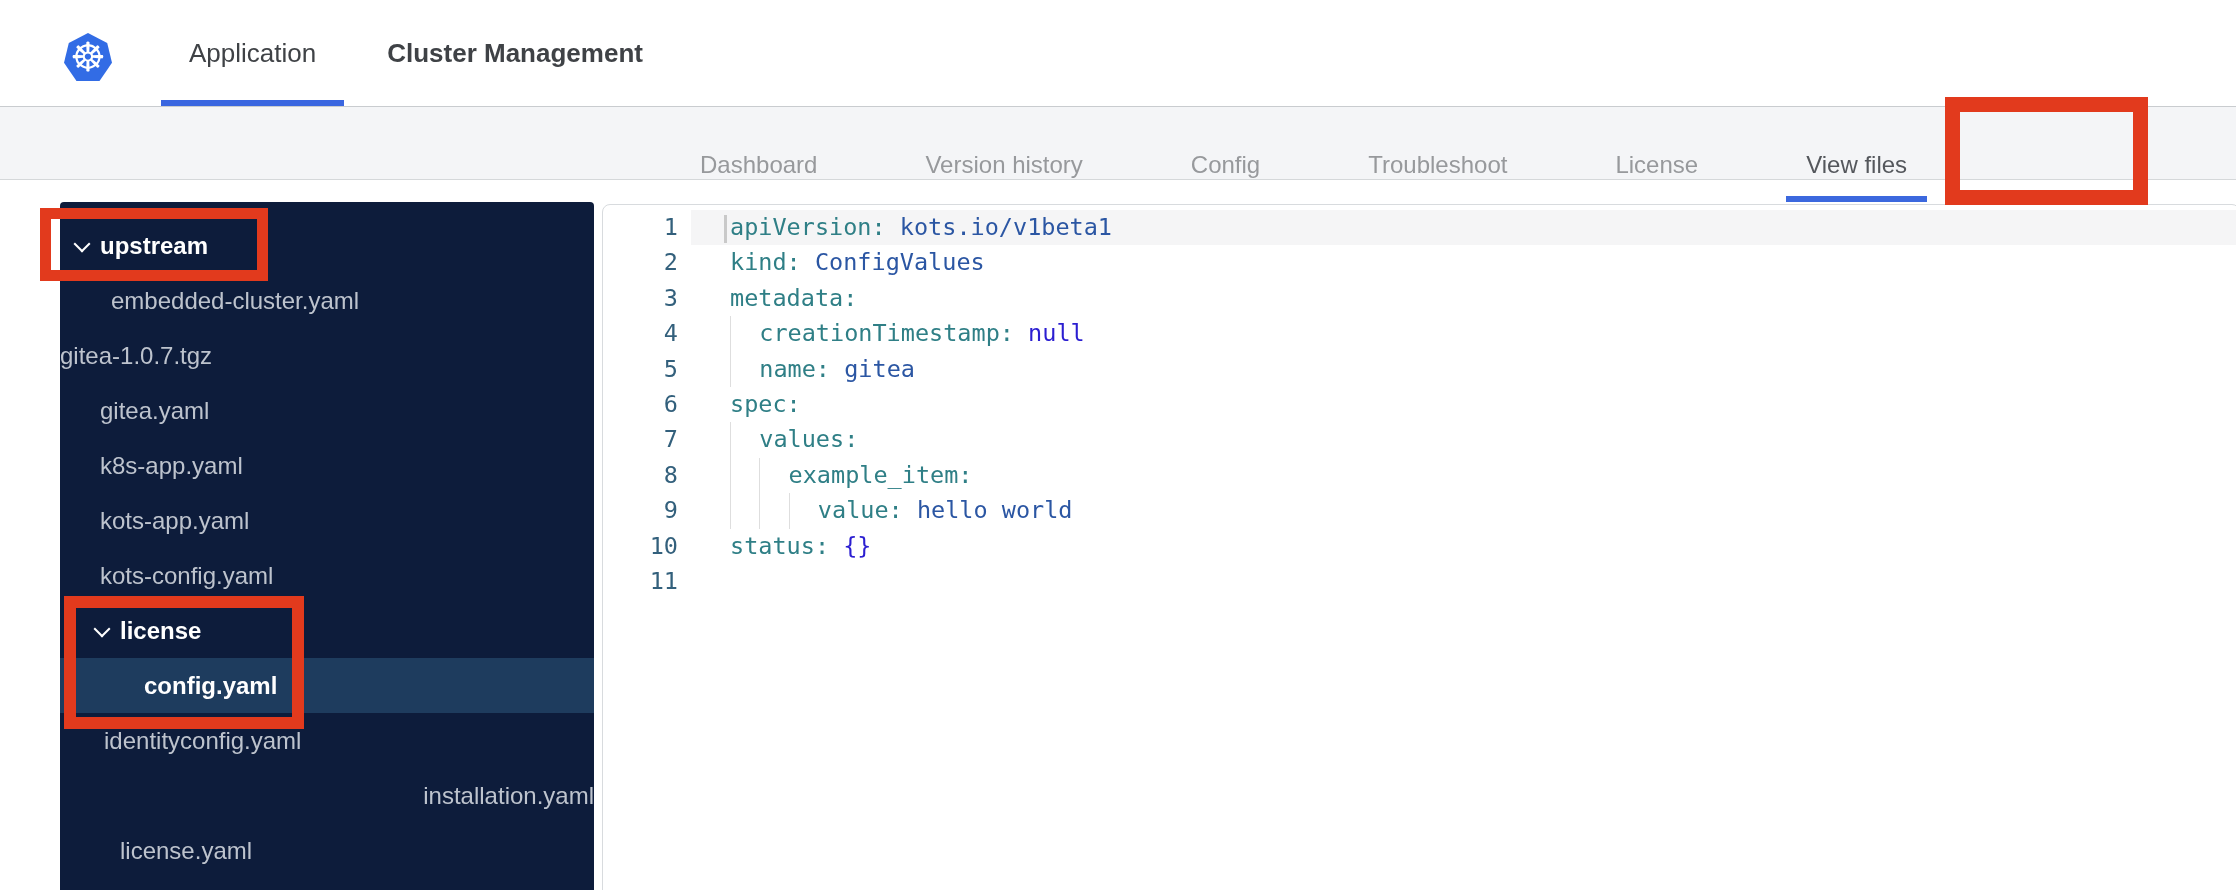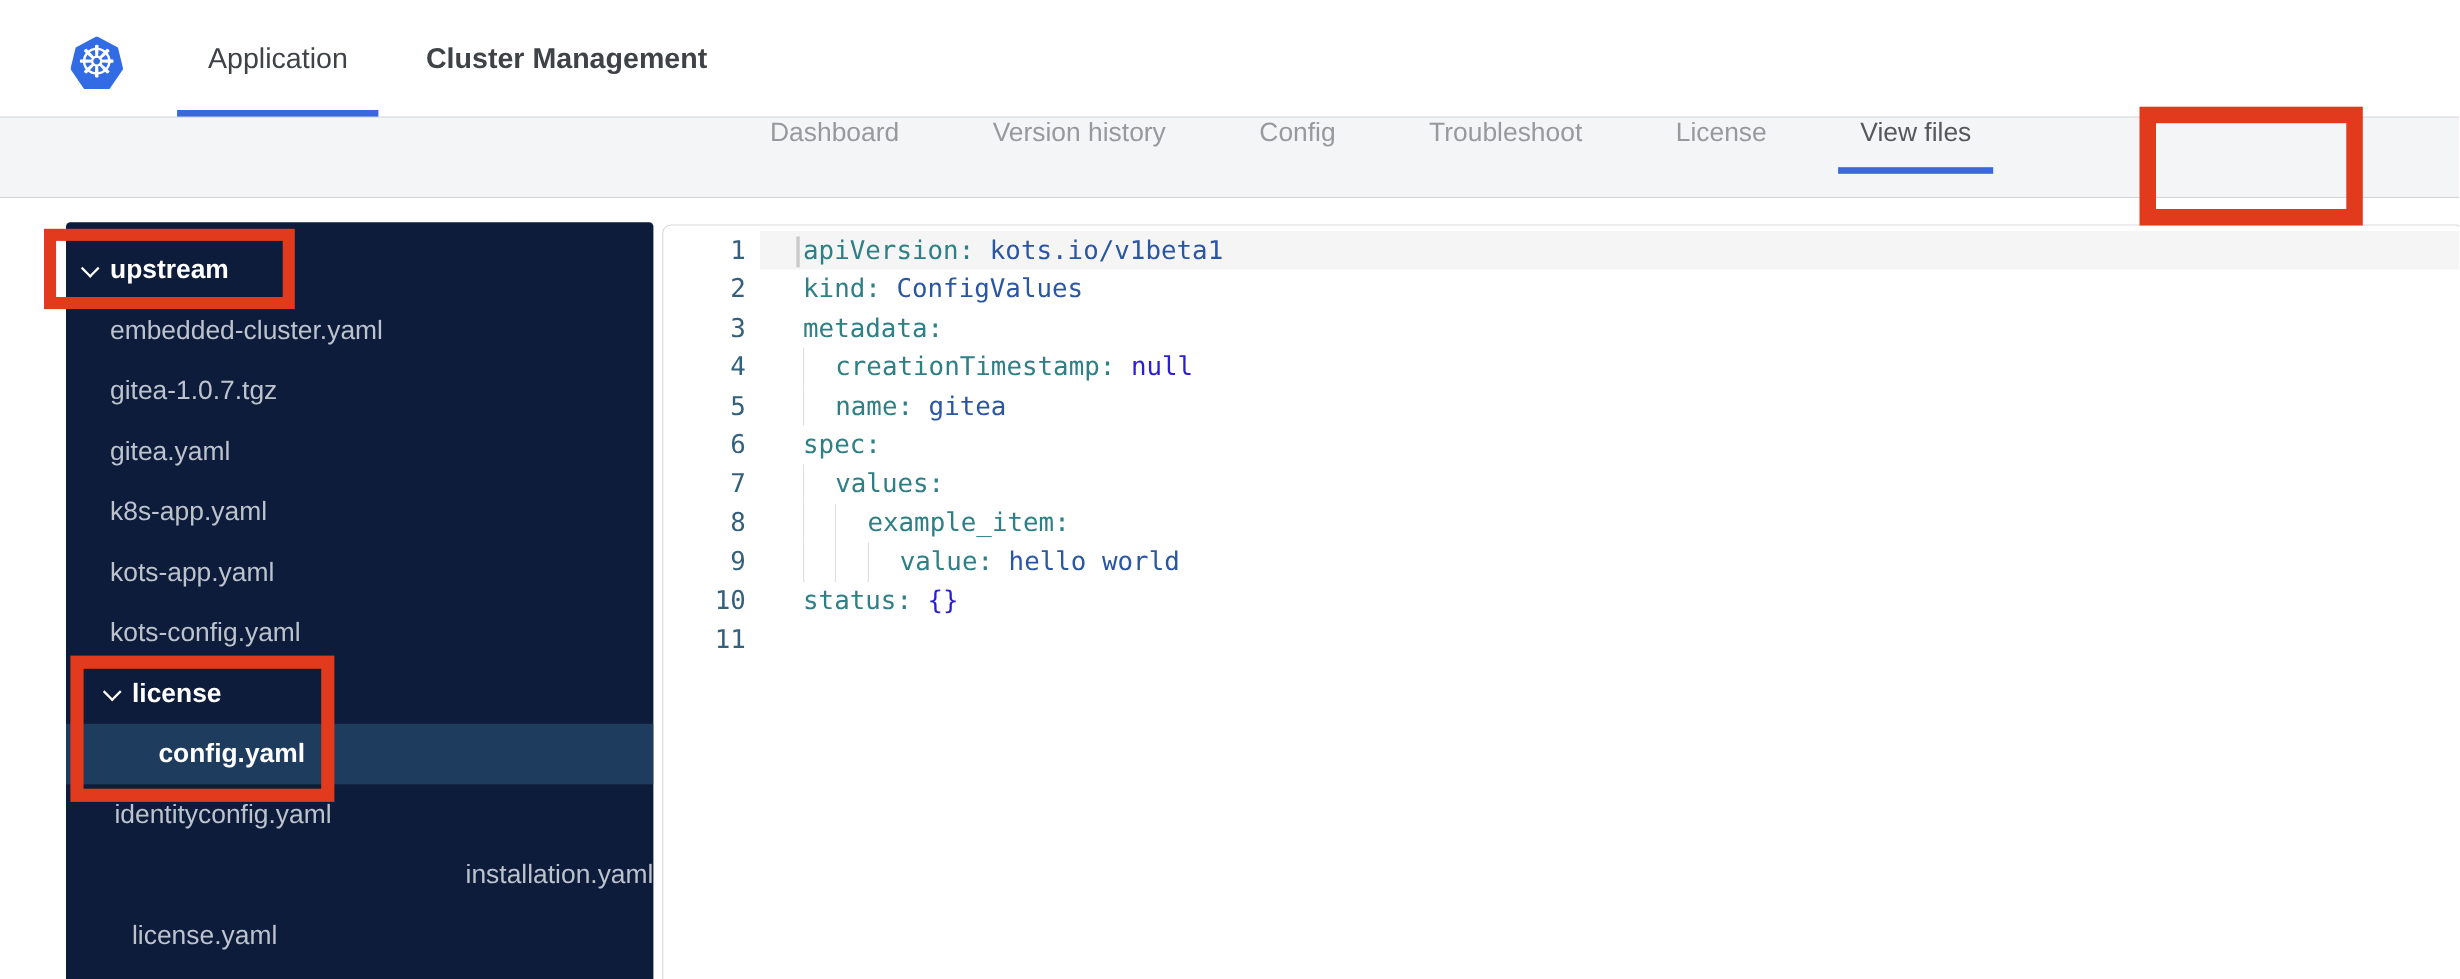--- a/index.html
+++ b/index.html
@@ -28,21 +28,21 @@
   .app-tab:first-child { margin-left:161px; }
   .app-tab + .app-tab { margin-left:15px;font-weight:bold; }
   .app-tab.active::after {
     content:""; position:absolute; left:0; right:0; bottom:0; height:6px; background:#3a66e0;
   }
 
   
   .subnav {
     position:absolute; left:0; top:107px; width:100%; height:73px;
     background:#f4f5f7; border-bottom:1px solid #d5d8da;
-    display:flex; align-items:flex-start; gap:85px; padding-left:700px; box-sizing:border-box;
+    display:flex; align-items:flex-end; gap:108px; padding-left:700px; box-sizing:border-box;
   }
   .subnav-tab {
     position:relative; font-size:24px; color:#97999c; cursor:pointer; white-space:nowrap;
   }
   .subnav-tab.active { color:#54575c; }
   .subnav-tab.active::after {
     content:""; position:absolute; left:-20px; right:-20px; top:calc(100% + 17px); height:6px;
     background:#3c68de;
   }
 
@@ -115,24 +115,24 @@
       <div class="subnav-tab">Troubleshoot</div>
       <div class="subnav-tab">License</div>
       <div class="subnav-tab active">View files</div>
     </div>
 
   <div class="filetree">
       <div class="tree-row folder" style="padding-left: 13px;">
         <span class="chev"></span>
         <span>upstream</span>
       </div>
-      <div class="tree-row file" style="padding-left: 40px;">
+      <div class="tree-row file" style="padding-left: 51px;">
         <span>embedded-cluster.yaml</span>
       </div>
-      <div class="tree-row file" style="padding-left: 40px;">
+      <div class="tree-row file" style="">
         <span>gitea-1.0.7.tgz</span>
       </div>
       <div class="tree-row file" style="padding-left: 40px;">
         <span>gitea.yaml</span>
       </div>
       <div class="tree-row file" style="padding-left: 40px;">
         <span>k8s-app.yaml</span>
       </div>
       <div class="tree-row file" style="padding-left: 40px;">
         <span>kots-app.yaml</span>

